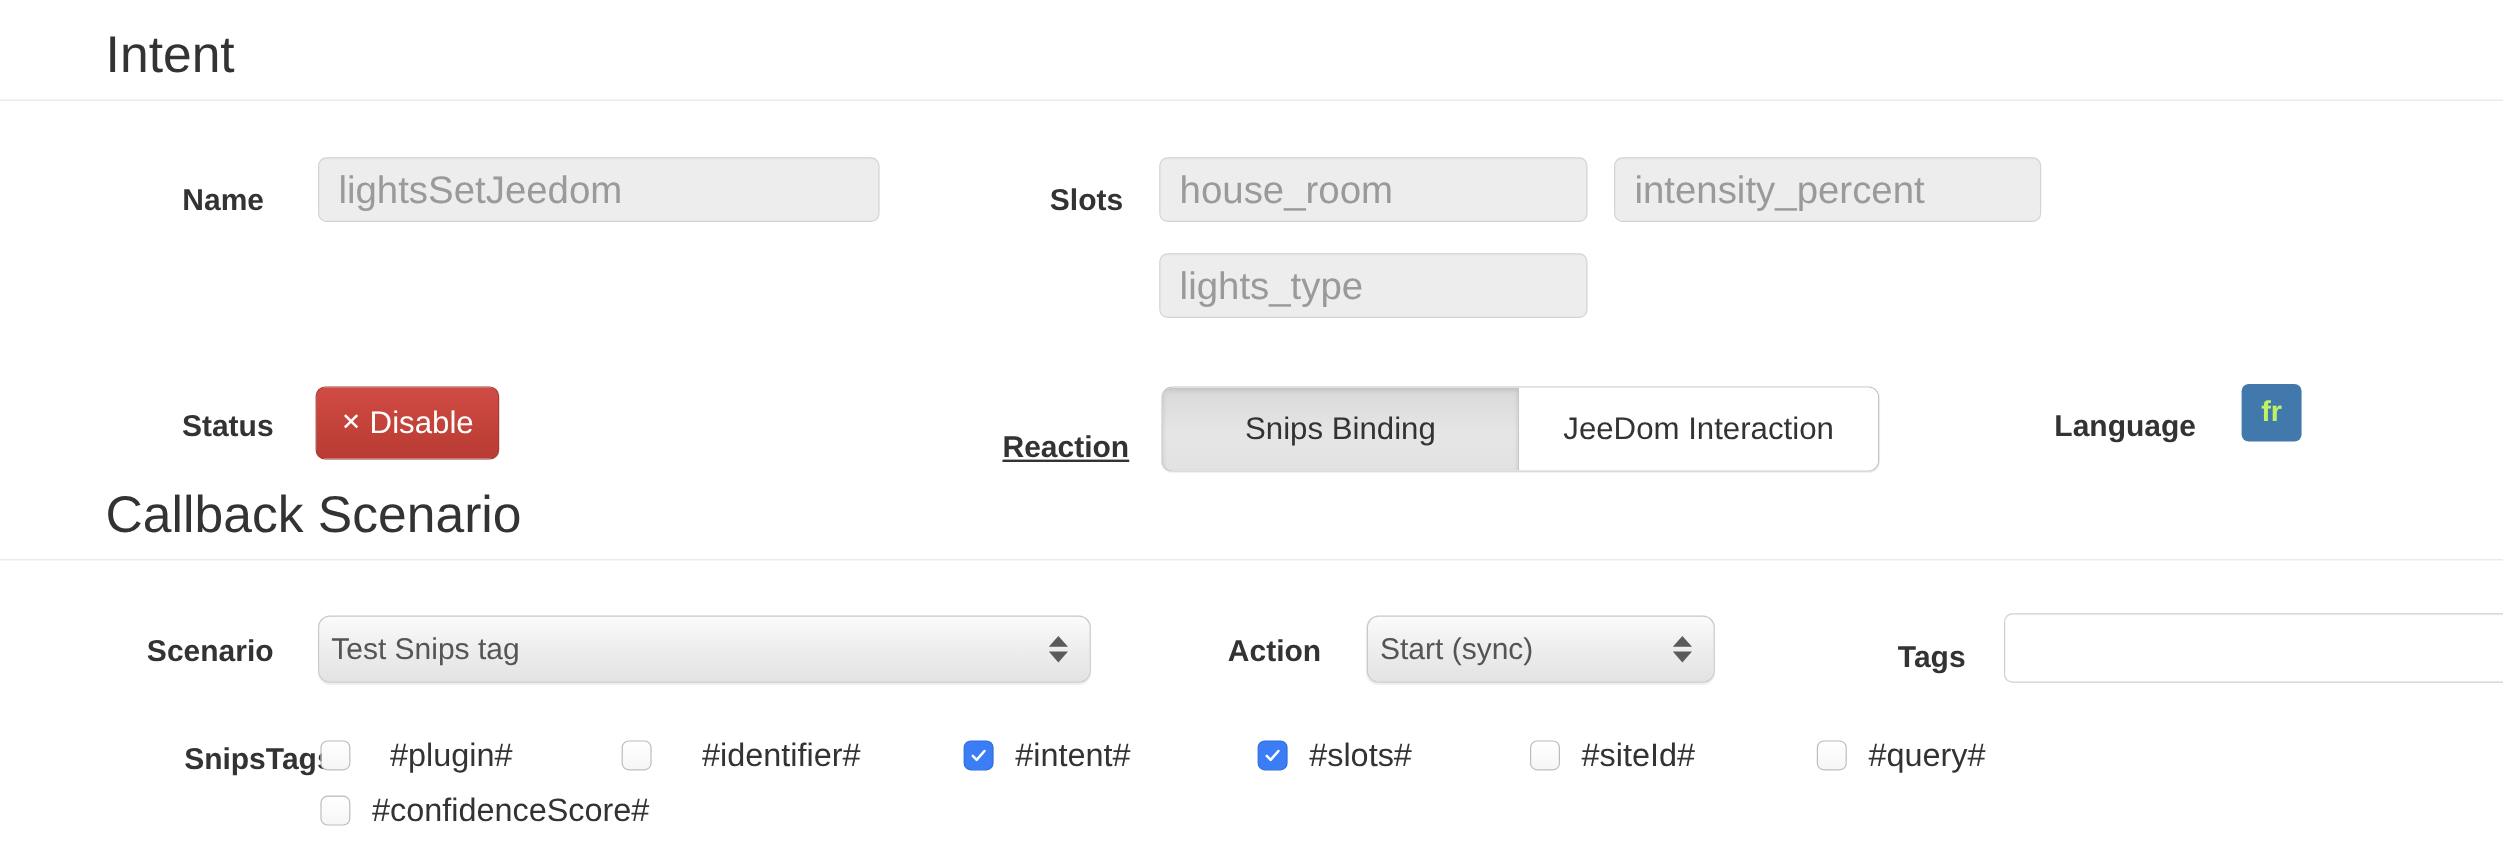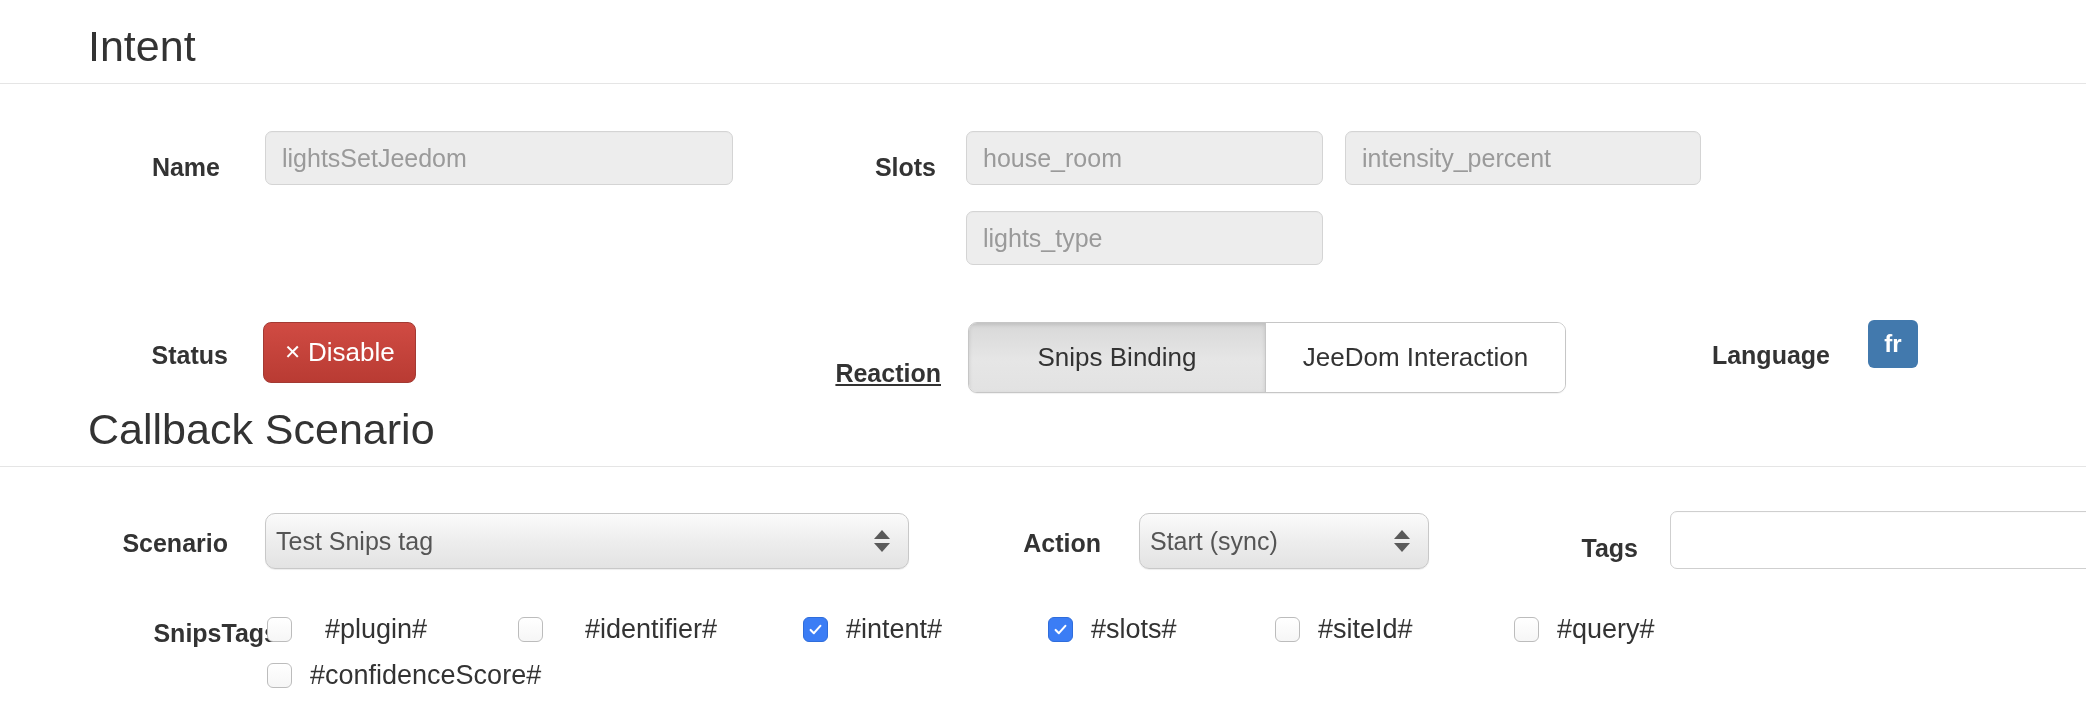--- a/index.html
+++ b/index.html
@@ -55,21 +55,21 @@
 
   
   .tinput {
     position: absolute;
     box-sizing: border-box;
     border: 1px solid #d4d4d4;
     border-radius: 7px;
     background: #ededed;
     color: #9a9a9a;
     font-family: "Liberation Sans", sans-serif;
-    font-size: 25px;
+    font-size: 32px;
     padding: 0 16px;
     outline: none;
     box-shadow: inset 0 1px 1px rgba(0,0,0,0.02);
   }
   .tinput::placeholder { color: #9a9a9a; opacity: 1; }
   .tinput.empty-white {
     background: #ffffff;
     border: 1px solid #cfcfcf;
     color: #333333;
   }
@@ -130,21 +130,21 @@
     box-shadow: inset 0 2px 4px rgba(0,0,0,0.12);
     border-right: 1px solid #c6c6c6;
   }
 
   
   .lang-badge {
     position: absolute;
     box-sizing: border-box;
     background: #4279ad;
     border-radius: 6px;
-    color: #ffffff;
+    color: #bef264;
     font-family: "Liberation Sans", sans-serif;
     font-size: 24px;
     font-weight: bold;
     display: flex;
     align-items: center;
     justify-content: center;
     cursor: pointer;
   }
 
   

